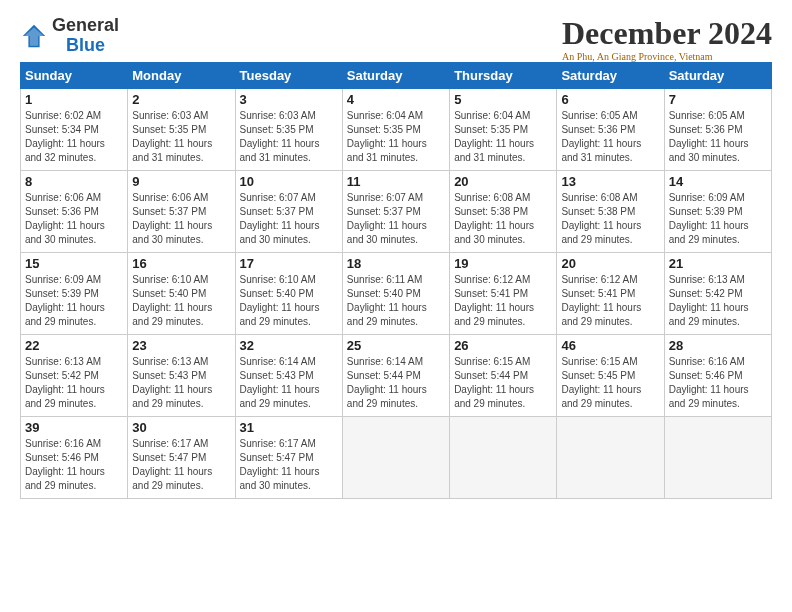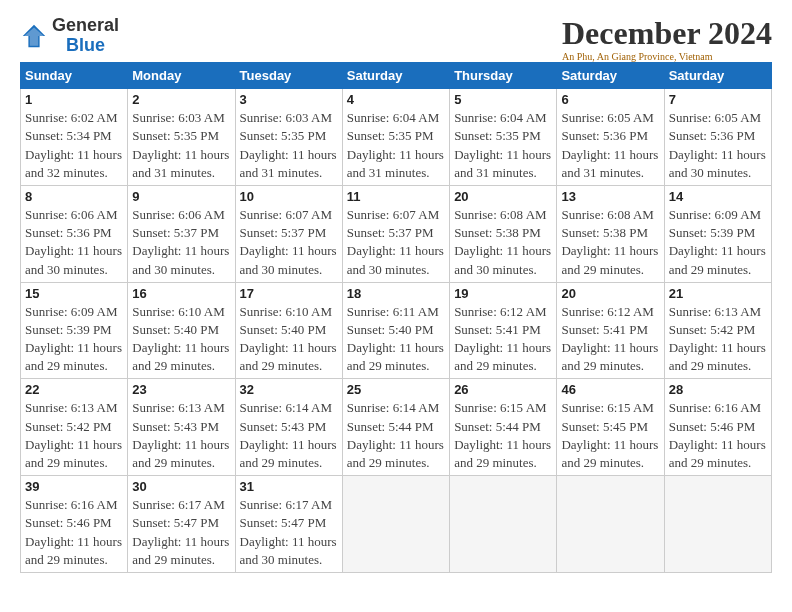--- a/index.html
+++ b/index.html
@@ -87,24 +87,23 @@
       background: #f5f5f5;
     }
     .day-num {
       font-size: 13px;
       font-weight: bold;
       color: #222;
       display: block;
       margin-bottom: 2px;
     }
     .day-info {
-      font-size: 13px;
+      font-size: 10px;
       color: #444;
       line-height: 1.4;
-      font-family: Liberation Serif, serif;
     }
   </style>
 </head>
 <body>
 
 <div class="page">
   <div class="header">
     <div class="logo">
       <svg class="logo-icon" viewBox="0 0 40 40">
         <polygon points="20,4 36,20 28,20 28,36 12,36 12,20 4,20" fill="#1a6ebd"></polygon>

